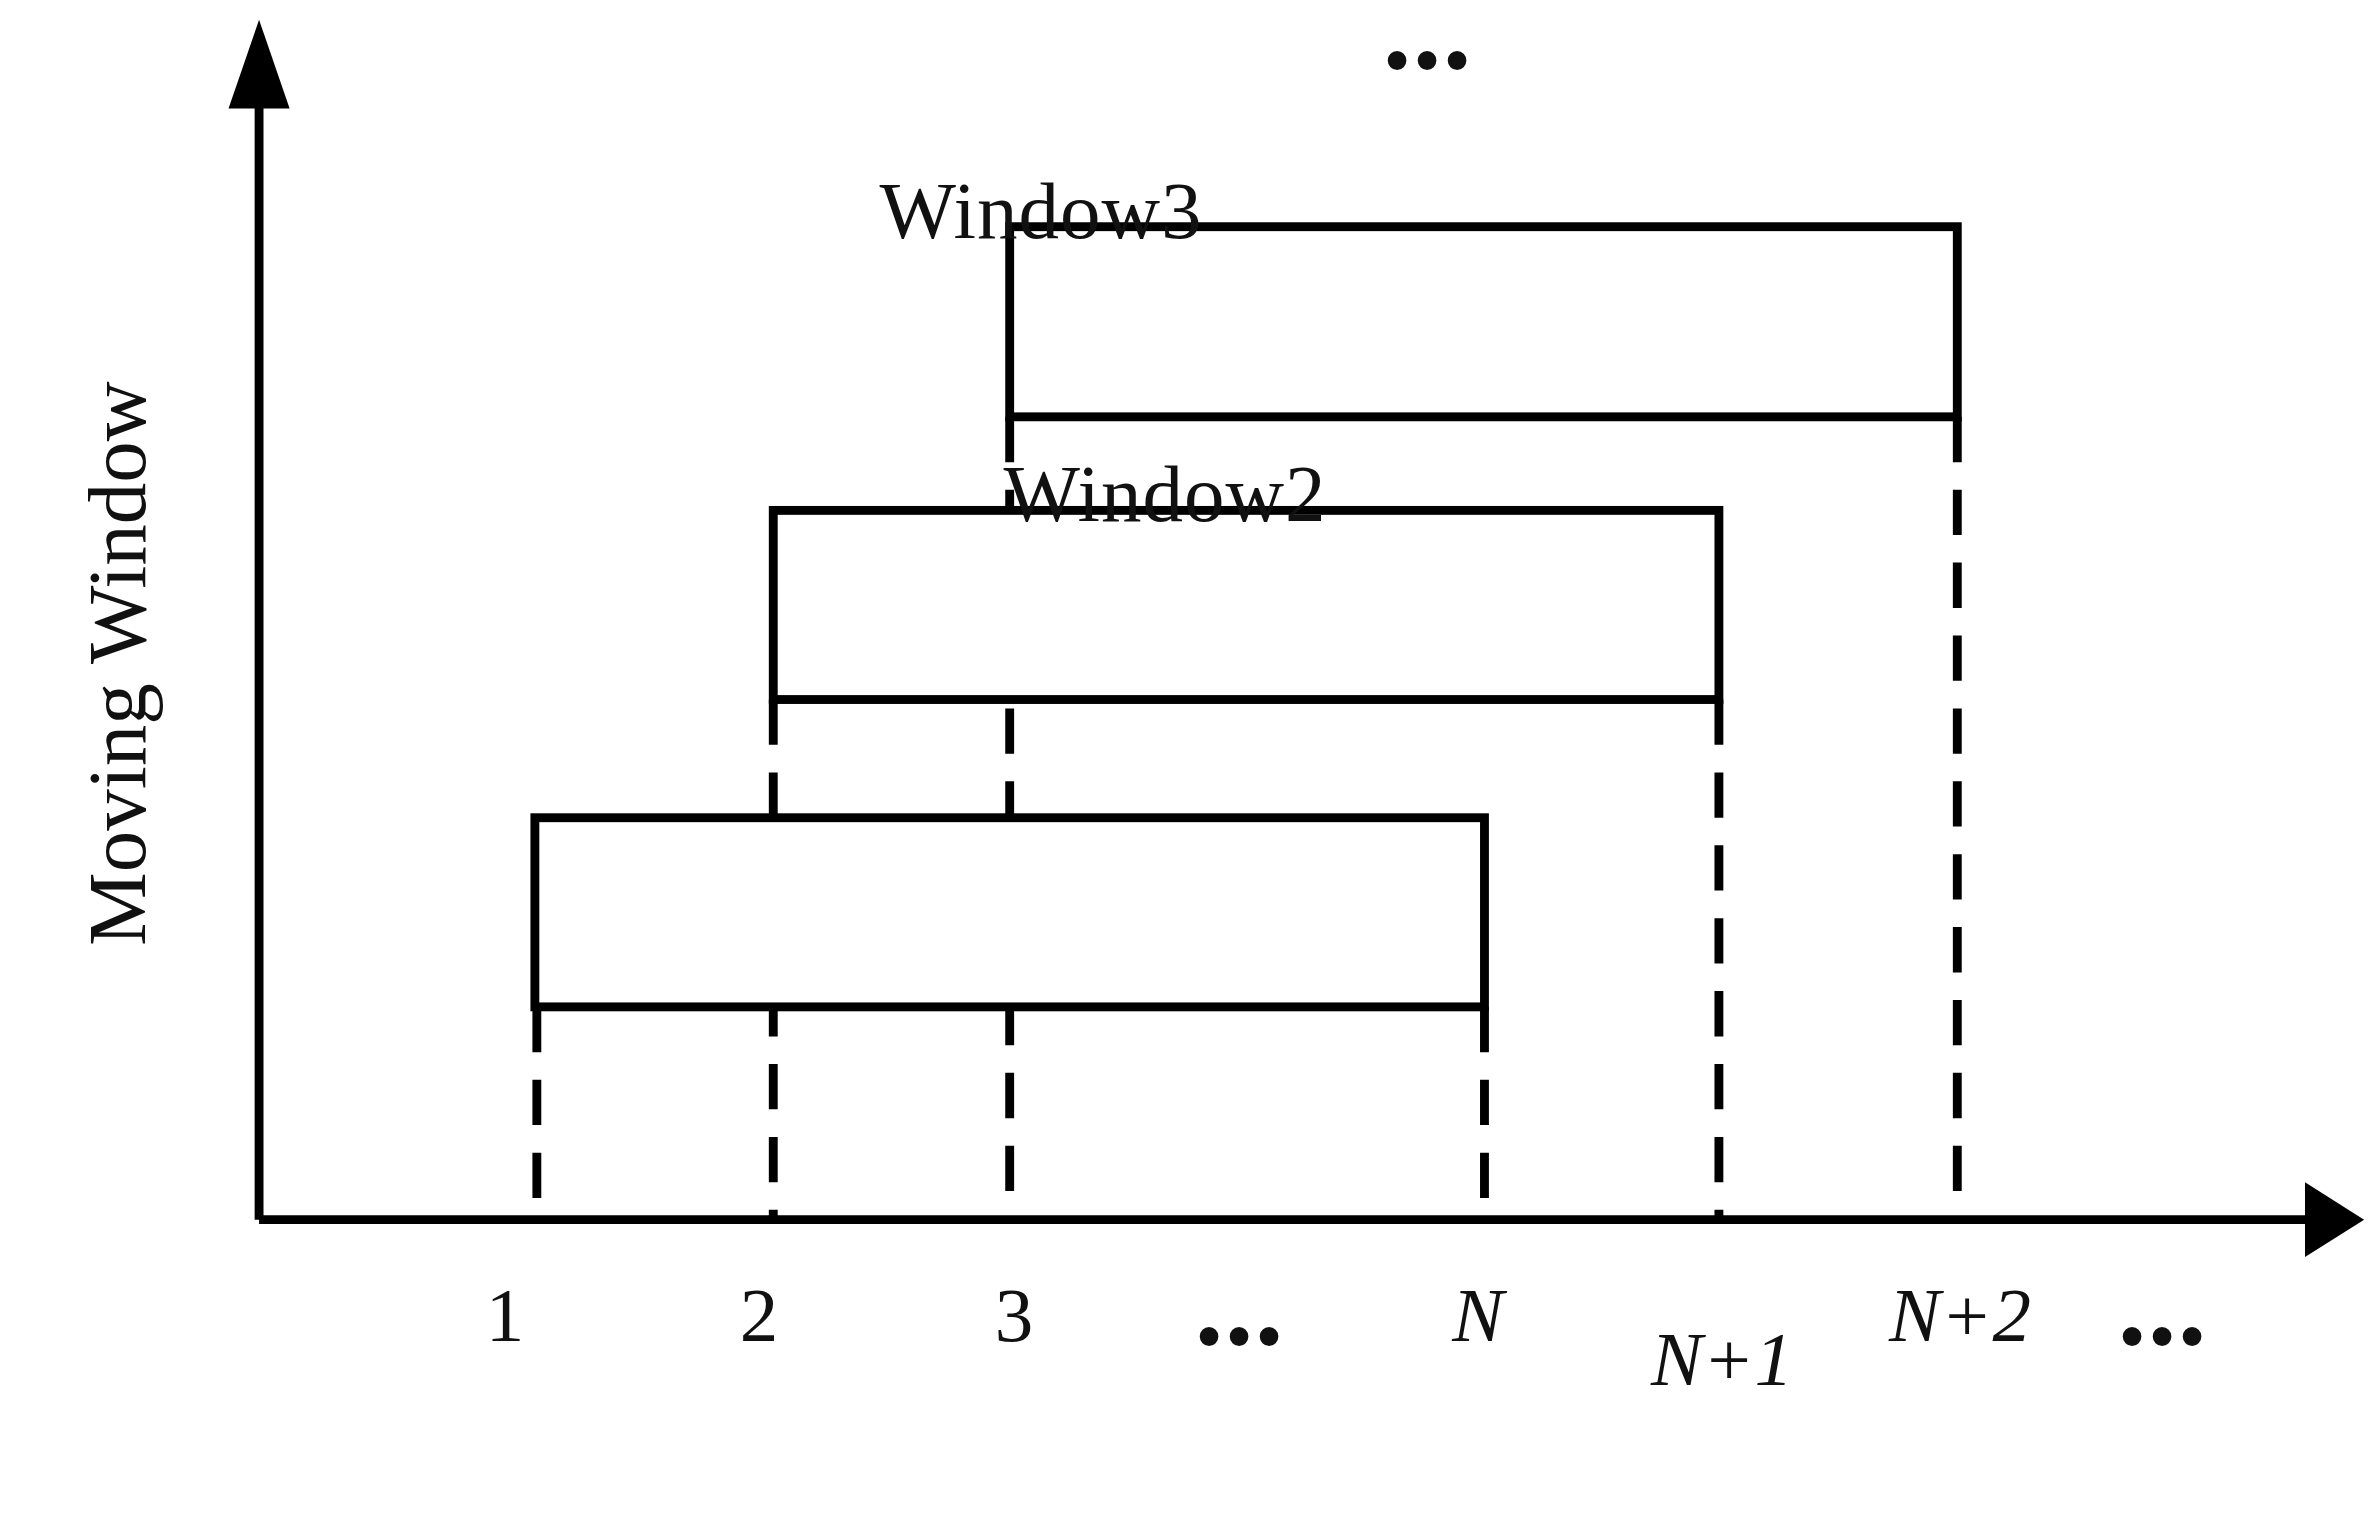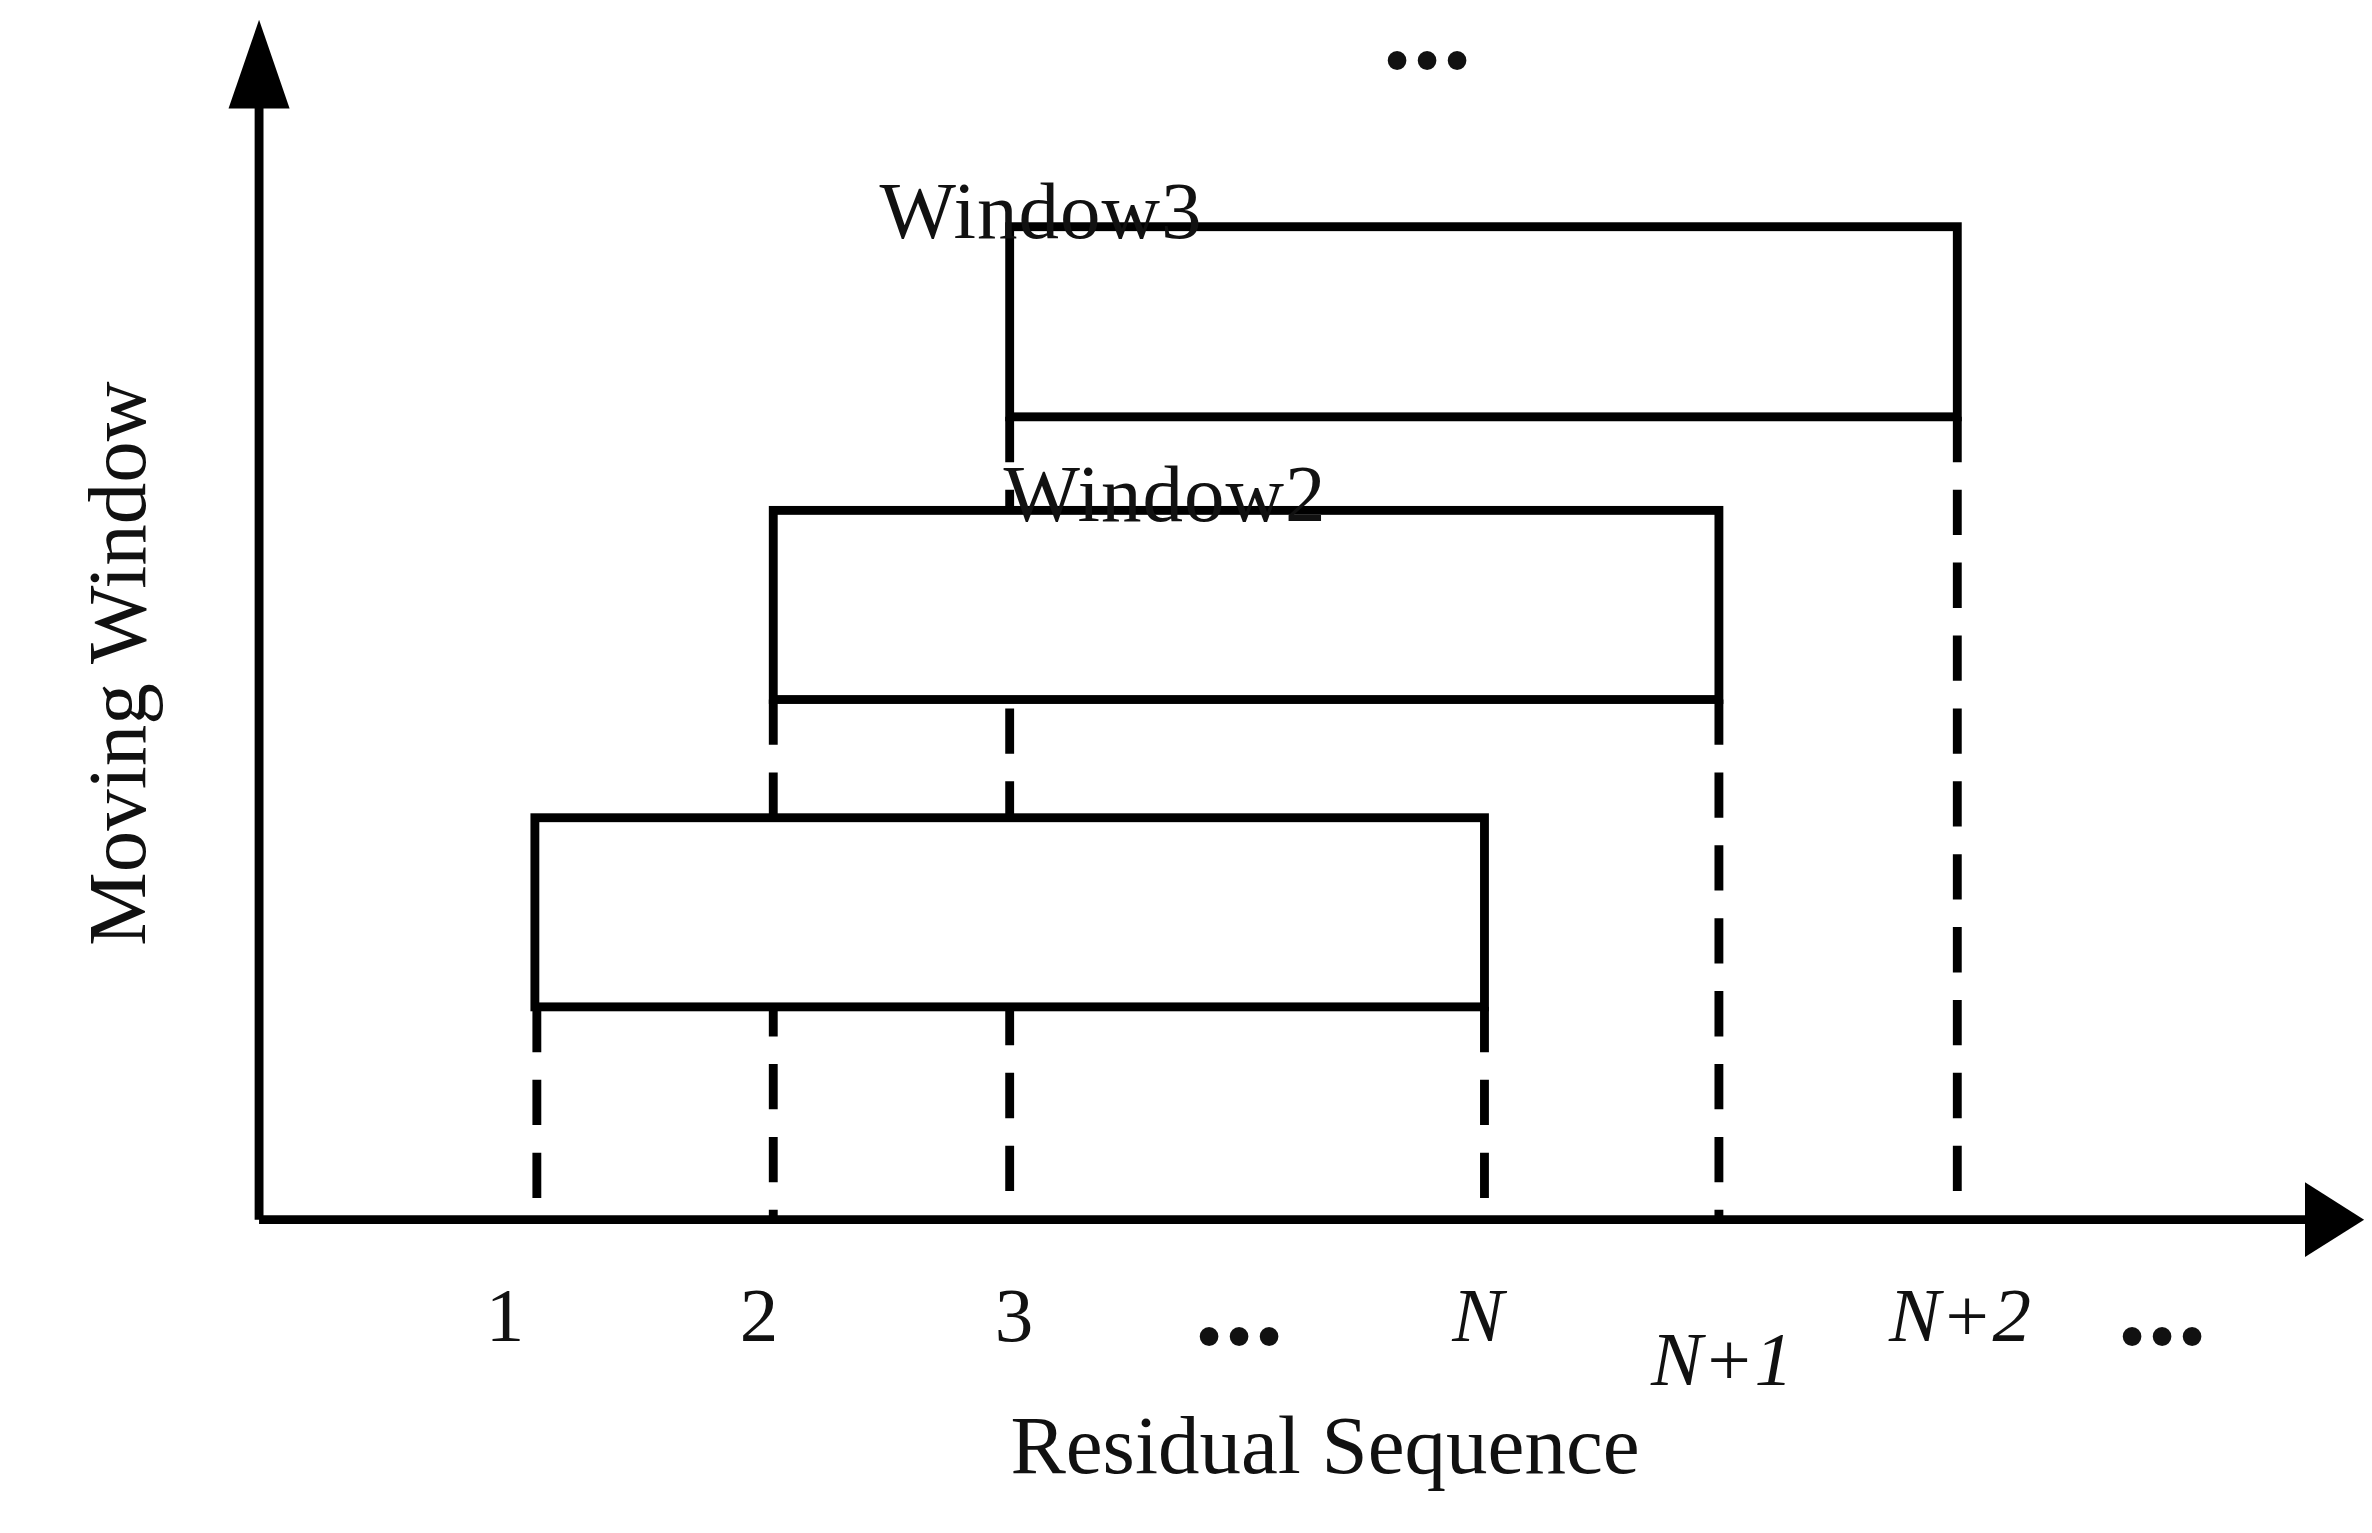--- a/index.html
+++ b/index.html
@@ -100,18 +100,17 @@
 
   <div class="txt tick-label center-x" style="left:505px; top:1271px;">1</div>
   <div class="txt tick-label center-x" style="left:759px; top:1271px;">2</div>
   <div class="txt tick-label center-x" style="left:1014px; top:1271px;">3</div>
   <div class="txt ellipsis-label center-x" style="left:1242px; top:1298px;">•••</div>
   <div class="txt tick-label italic center-x" style="left:1478px; top:1271px;">N</div>
   <div class="txt tick-label italic center-x" style="left:1722px; top:1315px;">N+1</div>
   <div class="txt tick-label italic center-x" style="left:1960px; top:1271px;text-align:center;">N+2</div>
   <div class="txt ellipsis-label center-x" style="left:2165px; top:1298px;">•••</div>
 
-  <div class="txt axis-title center-x" style="left:1325px; top:1397px;">Residual Sequence</div>
 
   <div class="txt axis-title" id="y-axis-title" style="left:69px; top:946px;">Moving Window</div>
 
 </div>
 
 
 </body></html>

